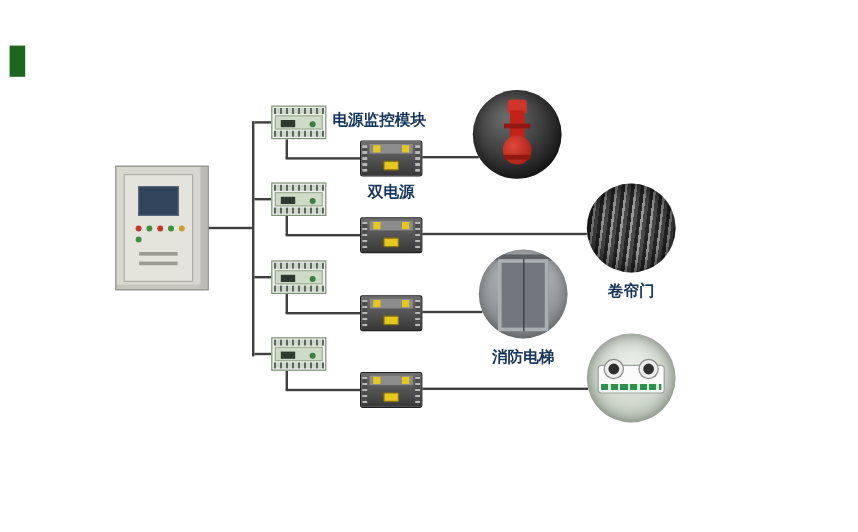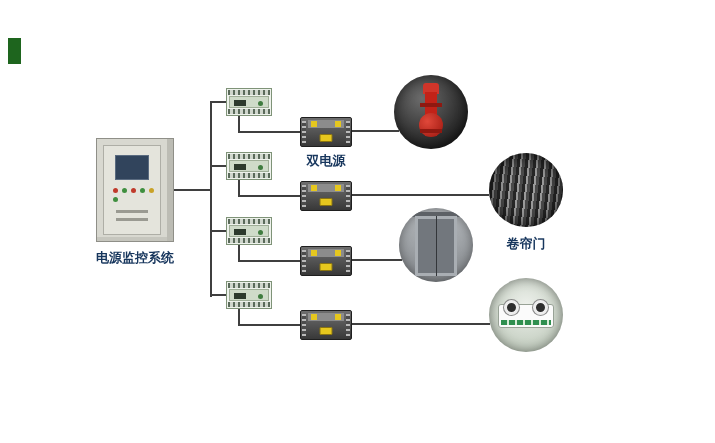--- a/index.html
+++ b/index.html
@@ -92,21 +92,20 @@
         <span class="dot r"></span>
         <span class="dot g"></span>
         <span class="dot y"></span>
         <span class="dot g"></span>
       </div>
       <div class="cab-slot" style="top:64px"></div>
       <div class="cab-slot" style="top:72px"></div>
     </div>
   </div>
   <div class="lbl" style="left:70px;top:249px;width:130px">
-    <div>电源监控系统</div>
   </div>
 
   <div class="wire" style="left:174px;top:189px;width:36px;height:2px"></div>
   <div class="wire" style="left:210px;top:101px;width:2px;height:196px"></div>
 
   <div class="wire" style="left:212px;top:101px;width:14px;height:2px"></div>
   <div class="wire" style="left:212px;top:165px;width:14px;height:2px"></div>
   <div class="wire" style="left:212px;top:230px;width:14px;height:2px"></div>
   <div class="wire" style="left:212px;top:294px;width:14px;height:2px"></div>
 
@@ -142,20 +141,21 @@
       <span class="mod-lcd"></span>
       <span class="mod-led"></span>
     </div>
   </div>
   <div class="module" style="top:281px">
     <div class="mod-face">
       <span class="mod-lcd"></span>
       <span class="mod-led"></span>
     </div>
   </div>
+  <div class="lbl" style="left:277px;top:92px">电源监控模块</div>
 
   <div class="ats" style="top:117px">
     <div class="ats-top">
         <span class="y"></span>
         <span class="y"></span>
       </div>
     <div class="ats-handle"></div>
   </div>
   <div class="ats" style="top:181px">
     <div class="ats-top">
@@ -189,20 +189,21 @@
   </div>
 
   <div class="circle c2"></div>
   <div class="lbl" style="left:485px;top:235px;width:82px">卷帘门</div>
 
   <div class="circle c3">
     <div class="elev-lintel"></div>
     <div class="elev-frame"></div>
     <div class="elev-split"></div>
   </div>
+  <div class="lbl" style="left:395px;top:290px;width:82px">消防电梯</div>
 
   <div class="circle c4">
     <div class="em-box">
       <span class="em-lamp left"></span>
       <span class="em-lamp right"></span>
       <div class="em-strip"></div>
     </div>
   </div>
 
 </div>

